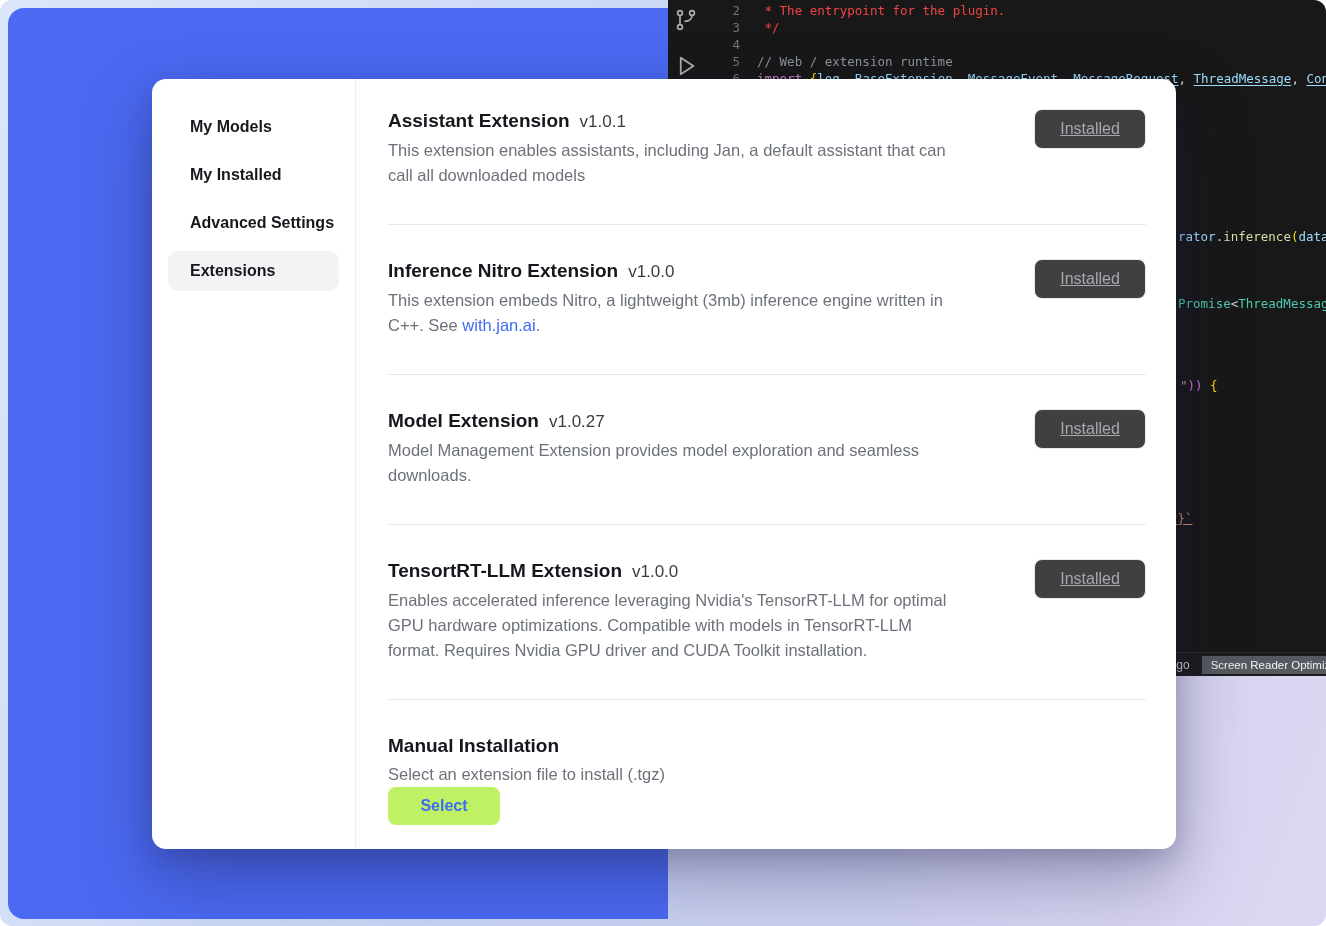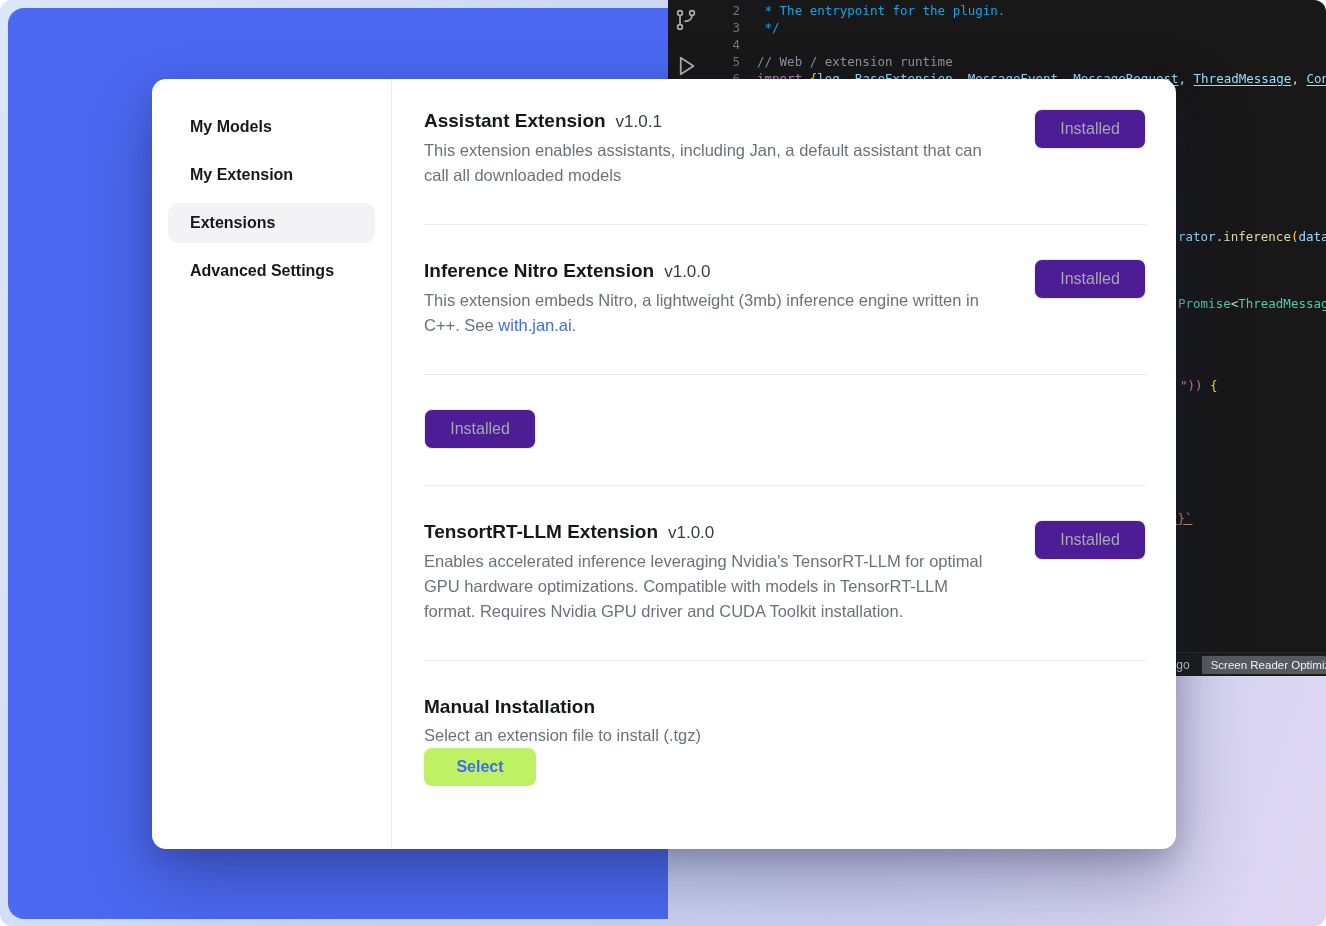--- a/index.html
+++ b/index.html
@@ -31,21 +31,21 @@
 
   .frag {
     position:absolute; font-family:"DejaVu Sans Mono","Liberation Mono",monospace;
     font-size:12.5px; white-space:pre; color:#d4d4d4;
   }
   .frag-0 { left:510px; top:229px; }
   .frag-1 { left:510px; top:296px; }
   .frag-2 { left:512px; top:378px; }
   .frag-3 { left:502px; top:511px; }
 
-  .tok-doc      { color:#0ea5e9; }
+  .tok-doc      { color:#ef4444; }
   .tok-comment  { color:#8b949e; }
   .tok-keyword  { color:#c586c0; }
   .tok-ident    { color:#9cdcfe; text-decoration:underline; text-underline-offset:2px; }
   .tok-var      { color:#9cdcfe; }
   .tok-punct    { color:#d4d4d4; }
   .tok-bracket  { color:#ffd700; }
   .tok-bracket2 { color:#da70d6; }
   .tok-method   { color:#dcdcaa; }
   .tok-type     { color:#4ec9b0; }
   .tok-string   { color:#ce9178; }
@@ -71,21 +71,21 @@
   }
 
   
   .modal {
     position:absolute; left:152px; top:79px; width:1024px; height:770px;
     background:#ffffff; border-radius:14px; overflow:hidden;
     box-shadow:0 30px 70px rgba(25,30,70,.35), 0 8px 24px rgba(25,30,70,.18);
     display:flex;
   }
   .sidebar {
-    width:240px; flex:none; border-right:1px solid #ececee; padding-top:28px;
+    width:204px; flex:none; border-right:1px solid #ececee; padding-top:28px;
   }
   .side-item {
     margin:0 16px 8px 16px; padding:11px 22px; border-radius:10px;
     font-size:16px; font-weight:700; color:#16181d; cursor:pointer;
     white-space:nowrap;
   }
   .side-item.active { background:#f3f3f5; }
 
   .content { flex:1; padding:4px 30px 0 32px; }
   .ext-row {
@@ -97,21 +97,21 @@
   .ext-info { max-width:578px; }
   .ext-head { font-size:19px; line-height:24px; font-weight:700; color:#15171c; }
   .ext-version { font-weight:400; font-size:17px; color:#383c43; margin-left:10px; }
   .ext-desc { margin-top:4px; font-size:16.5px; line-height:25px; color:#6c717a; }
   .link { color:var(--link-blue,#3e6bf2); text-decoration:none; cursor:pointer; }
 
   .btn {
     flex:none; min-width:112px; text-align:center; border:none; cursor:pointer;
     font-family:inherit; font-size:16px; border-radius:8px; padding:10px 17px;
   }
-  .btn.installed { background:#4c1d95; color:#a5a8b0; font-weight:500; border:1px solid #ebebee; }
+  .btn.installed { background:#404040; color:#a5a8b0; font-weight:500; border:1px solid #ebebee;text-decoration:underline; }
   .btn.select    { background:#bef264; color:var(--accent-blue,#3e6bf2); font-weight:700; }
 </style>
 </head>
 <body>
 
 <div class="scene">
 
   <div class="editor">
     <div class="activity-bar">
       <div class="ab-icon">
@@ -143,23 +143,23 @@
       <span class="status-box">Screen Reader Optimized</span>
     </div>
   </div>
 
   <div class="blue-panel"></div>
 
   <div class="modal">
 
     <aside class="sidebar">
       <div class="side-item">My Models</div>
-      <div class="side-item">My Extension</div>
+      <div class="side-item">My Installed</div>
+      <div class="side-item">Advanced Settings</div>
       <div class="side-item active">Extensions</div>
-      <div class="side-item">Advanced Settings</div>
     </aside>
 
     <main class="content">
 
       <section class="ext-row">
         <div class="ext-info">
           <h3 class="ext-head">
             <span>Assistant Extension</span><span class="ext-version">v1.0.1</span>
           </h3>
           <p class="ext-desc">This extension enables assistants, including Jan, a default assistant that can call all downloaded models</p>
@@ -173,20 +173,26 @@
             <span>Inference Nitro Extension</span><span class="ext-version">v1.0.0</span>
           </h3>
           <p class="ext-desc">
             <span>This extension embeds Nitro, a lightweight (3mb) inference engine written in C++. See </span><a class="link">with.jan.ai</a><span>.</span>
           </p>
         </div>
         <button class="btn installed">Installed</button>
       </section>
 
       <section class="ext-row">
+        <div class="ext-info">
+          <h3 class="ext-head">
+            <span>Model Extension</span><span class="ext-version">v1.0.27</span>
+          </h3>
+          <p class="ext-desc">Model Management Extension provides model exploration and seamless downloads.</p>
+        </div>
         <button class="btn installed">Installed</button>
       </section>
 
       <section class="ext-row">
         <div class="ext-info">
           <h3 class="ext-head">
             <span>TensortRT-LLM Extension</span><span class="ext-version">v1.0.0</span>
           </h3>
           <p class="ext-desc">Enables accelerated inference leveraging Nvidia's TensorRT-LLM for optimal GPU hardware optimizations. Compatible with models in TensorRT-LLM format. Requires Nvidia GPU driver and CUDA Toolkit installation.</p>
         </div>

